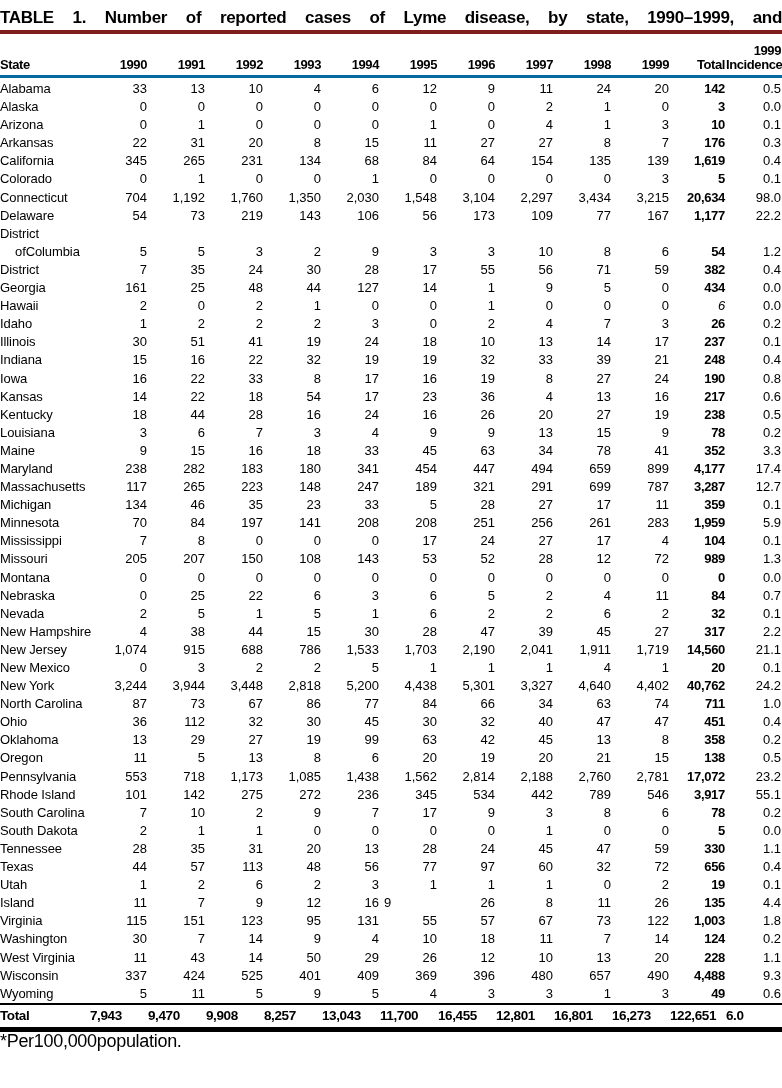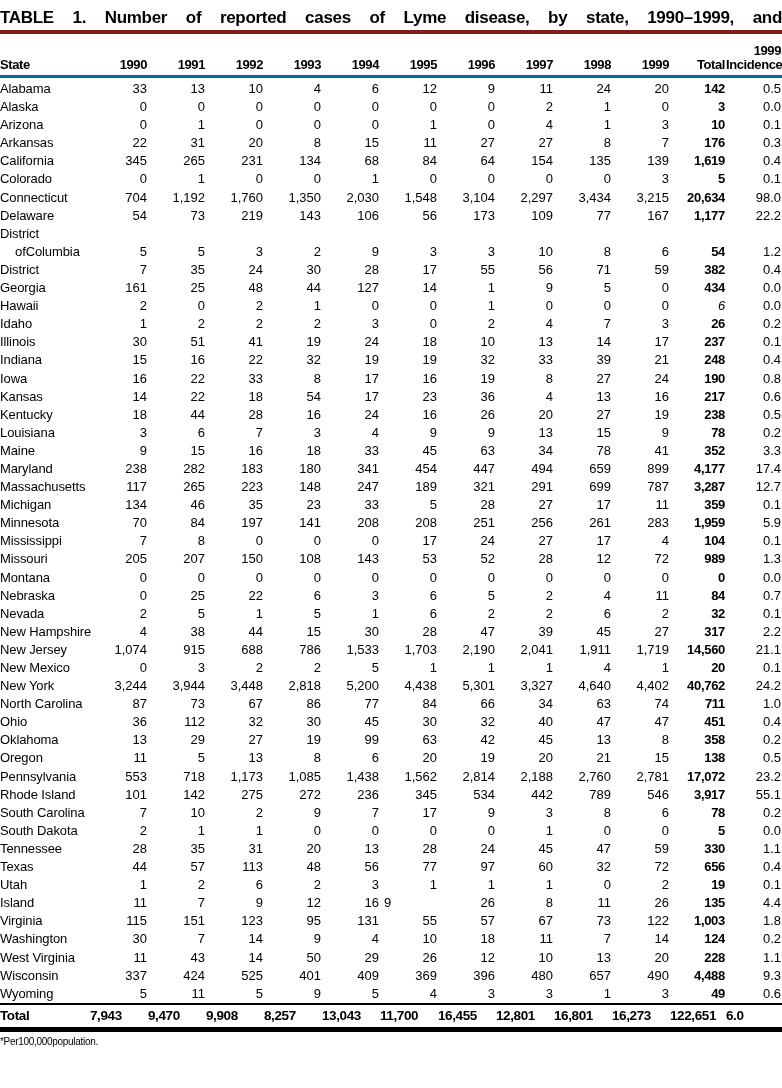--- a/index.html
+++ b/index.html
@@ -79,21 +79,21 @@
     letter-spacing: -0.4px;
     text-align: left;
     padding: 3px 1px 4px 0;
     border-top: 2px solid #000;
     border-bottom: 5px solid #000;
     white-space: nowrap;
   }
   tfoot td.state { text-align: left; }
 
   #footnote {
-    font-size: 10px;
+    font-size: 18px;
     letter-spacing: -0.3px;
     line-height: 17px;
     padding-top: 1px;
   }
 </style>
 </head>
 <body>
 
 <div id="page">
 

